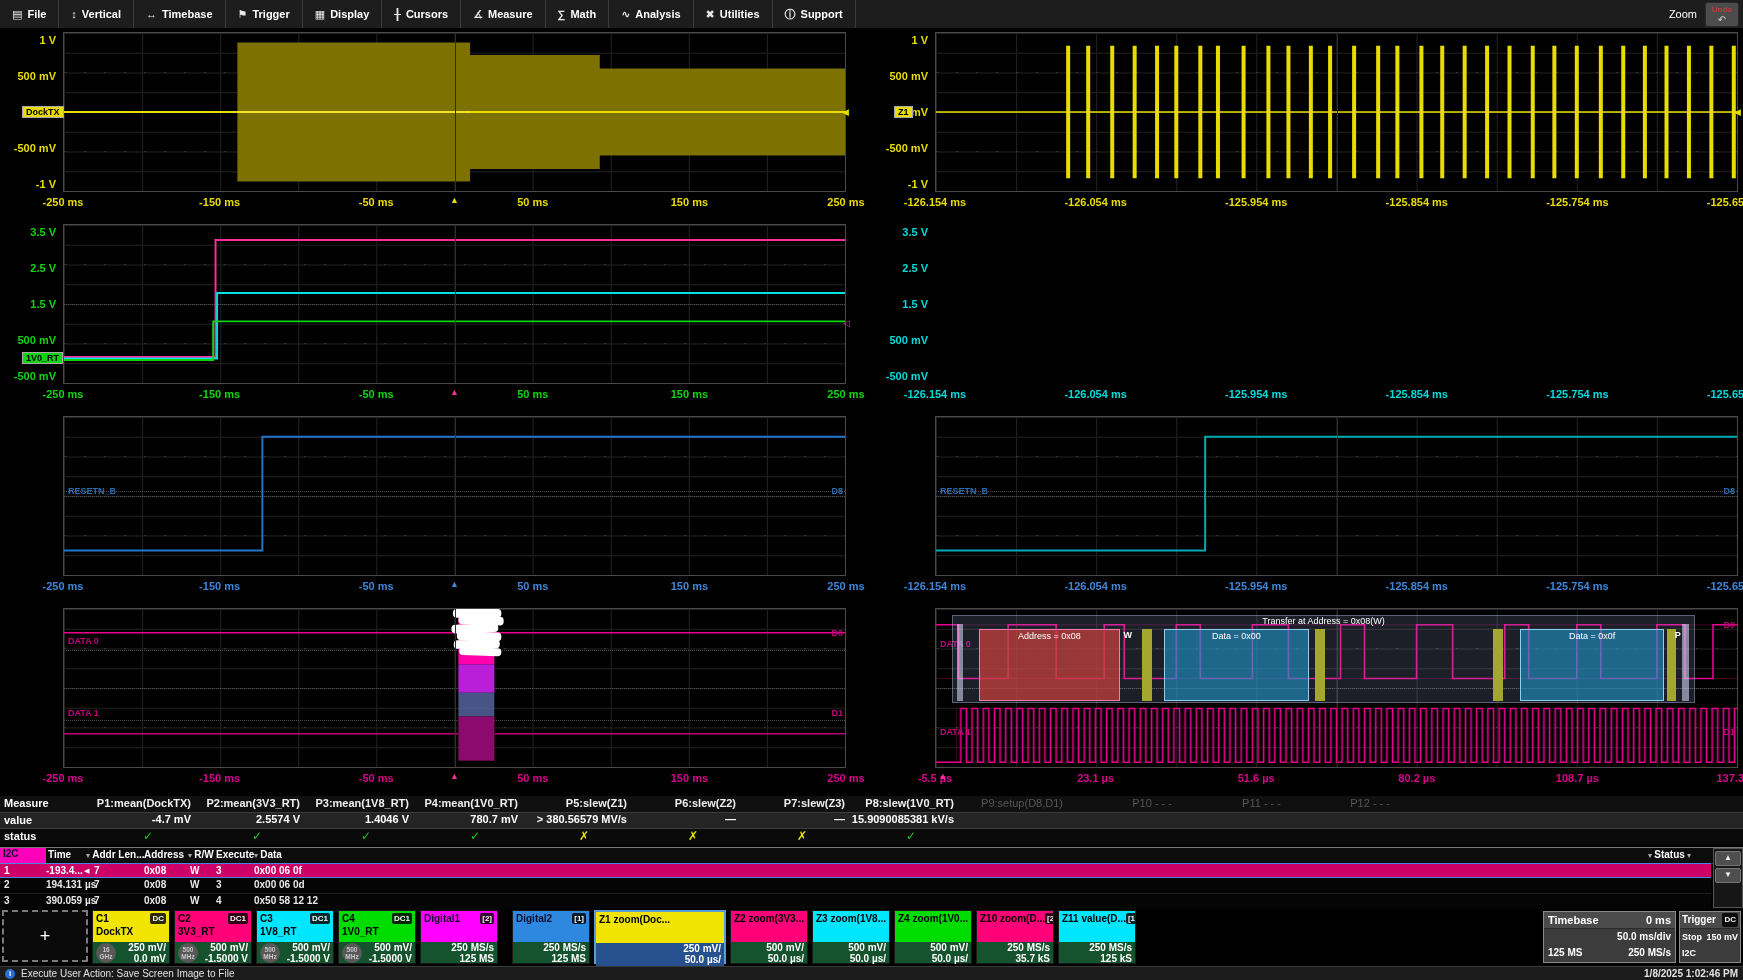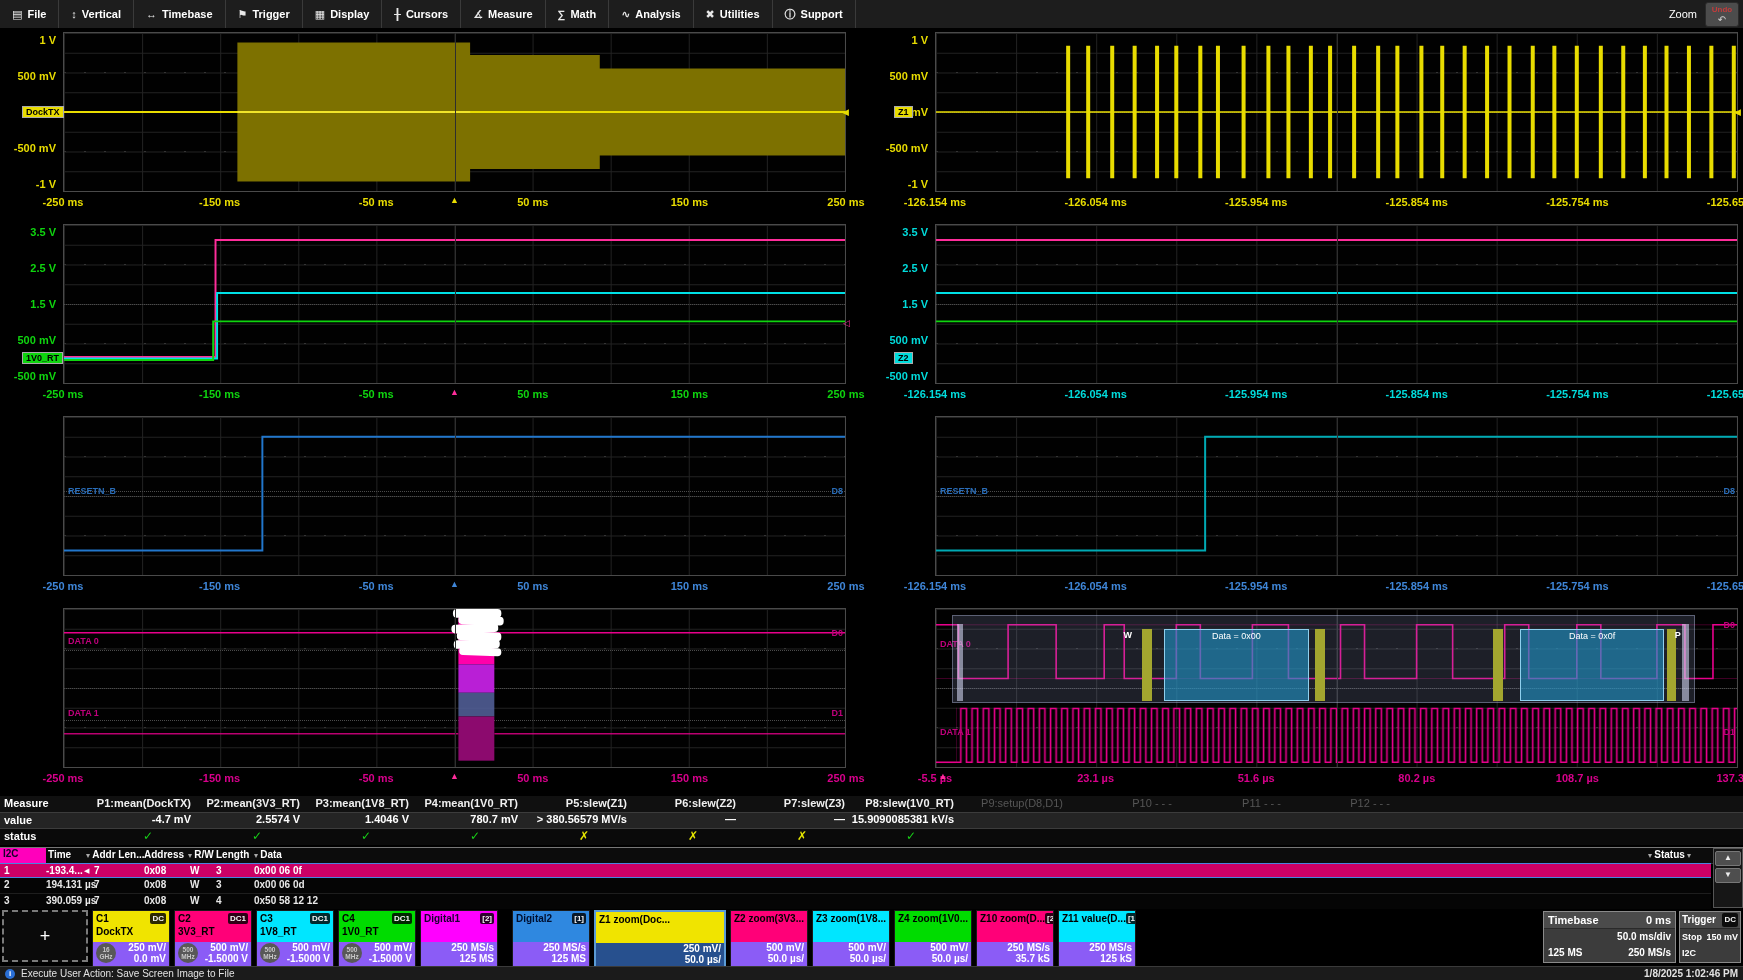--- a/index.html
+++ b/index.html
@@ -109,21 +109,21 @@
   .ic-addr{left:144px}.ic-rw{left:190px}.ic-len{left:216px}.ic-data{left:254px}
   .i2c-scroll{position:absolute;right:0;top:0;width:30px;height:60px;background:#161616;border:1px solid #555;box-sizing:border-box;}
   .sc-btn{display:block;width:24px;height:13px;margin:2px auto 0;background:#4e4e4e;border:1px solid #777;
           color:#eee;font-size:8px;text-align:center;line-height:12px;border-radius:2px;cursor:pointer;}
   .sc-up::before{content:"▲";}
   .sc-dn::before{content:"▼";}
 
   
   .strip{position:absolute;top:909px;left:0;width:1743px;height:57px;background:#000;}
   .dboxes{position:absolute;left:2px;top:1px;display:flex;gap:4px;align-items:flex-start;}
-  .dbox{position:relative;width:78px;height:70px;background:#8b5cf6;border:1px solid #1a1a1a;flex:0 0 auto;cursor:pointer;box-sizing:border-box;}
+  .dbox{position:relative;width:78px;height:54px;background:#14532d;border:1px solid #1a1a1a;flex:0 0 auto;cursor:pointer;box-sizing:border-box;}
   .dbox:nth-of-type(7){margin-left:10px;}
   .dbox-top{height:29px;background:var(--c,#888);color:var(--t,#000);padding:1px 3px;overflow:hidden;}
   .dbox-row1{display:flex;justify-content:space-between;align-items:flex-start;font-size:10px;font-weight:bold;line-height:13px;white-space:nowrap;}
   .dbox-badge{font-size:8px;background:rgba(0,0,0,.82);color:#f5f5f5;padding:0 2px;border-radius:2px;height:11px;line-height:11px;margin-top:1px;}
   .dbox-badge:empty{display:none;}
   .dbox-name{font-size:10px;font-weight:bold;line-height:13px;white-space:nowrap;}
   .dbox-bot{height:23px;position:relative;padding-left:7px;}
   .dbox-bw{position:absolute;left:3px;top:1px;width:20px;height:20px;border-radius:50%;background:#585858;color:#c8c8c8;
            font-size:6.5px;line-height:7px;display:flex;flex-direction:column;align-items:center;justify-content:center;font-weight:bold;}
   .dbox-bw:has(i:first-child:empty){display:none;}
@@ -308,28 +308,20 @@
   </div>
 
   <div class="panel panel-r" style="top:224px">
     <div class="ylabs lab-c">
       <span class="yt yt0">3.5 V</span>
       <span class="yt yt1">2.5 V</span>
       <span class="yt yt2">1.5 V</span>
       <span class="yt yt3">500 mV</span>
       <span class="yt yt4">-500 mV</span>
     </div>
-    <div class="plot">
-      <svg class="wf" viewBox="0 0 1000 200" preserveAspectRatio="none">
-        <path d="M0,19 H1000" stroke="#ff2d9b" stroke-width="2.5" fill="none"></path>
-        <path d="M0,86 H1000" stroke="#00e0e6" stroke-width="2.5" fill="none"></path>
-        <path d="M0,122 H1000" stroke="#0fd50f" stroke-width="2.5" fill="none"></path>
-      </svg>
-      <span class="chbadge bg-c" style="top:84%">Z2</span>
-    </div>
     <div class="xlabs lab-c">
       <span class="xt xt0">-126.154 ms</span>
       <span class="xt xt1">-126.054 ms</span>
       <span class="xt xt2">-125.954 ms</span>
       <span class="xt xt3">-125.854 ms</span>
       <span class="xt xt4">-125.754 ms</span>
       <span class="xt xt5">-125.654 ms</span>
     </div>
   </div>
 
@@ -415,21 +407,25 @@
           <pattern id="clk" width="14" height="200" patternUnits="userSpaceOnUse">
             <path d="M0,194 H3 V126 H10 V194 H14" stroke="#e8008c" stroke-width="2" fill="none"></path>
           </pattern>
         </defs>
         <path d="M0,20 H1000 M0,88 H1000" stroke="#e8008c" stroke-width="1" opacity="0.35" fill="none"></path>
         <path d="M0,20 H28 V88 H90 V20 H150 V88 H210 V20 H235 V88 H300 V20 H330 V88 H395 V20 H440 V88 H505 V20 H535 V88 H600 V20 H645 V88 H710 V20 H740 V88 H800 V20 H830 V88 H900 V20 H935 V88 H970 V20 H1000" stroke="#e8008c" stroke-width="2" fill="none"></path>
         <path d="M0,194 H25" stroke="#e8008c" stroke-width="2" fill="none"></path>
         <rect x="25" y="0" width="975" height="200" fill="url(#clk)"></rect>
       </svg>
       <div class="decode">
+        <div class="dc-title">Transfer at Address = 0x08(W)</div>
         <div class="dc-startbar"></div>
+        <div class="dc-box dc-addr" style="left:3.5%;width:19%">
+          <span>Address = 0x08</span>
+        </div>
         <span class="dc-w">W</span>
         <div class="dc-ack" style="left:25.5%"></div>
         <div class="dc-box dc-data" style="left:28.5%;width:19.5%">
           <span>Data = 0x00</span>
         </div>
         <div class="dc-ack" style="left:48.9%"></div>
         <div class="dc-ack" style="left:72.9%"></div>
         <div class="dc-box dc-data" style="left:76.5%;width:19.5%">
           <span>Data = 0x0f</span>
         </div>
@@ -536,21 +532,21 @@
       </div>
   </div>
 
   <div class="i2c">
     <div class="i2c-head">
       <span class="i2c-title">I2C</span>
       <span class="ih ih-time">Time</span>
       <span class="ih ih-al car">Addr Len...</span>
       <span class="ih ih-addr">Address</span>
       <span class="ih ih-rw car">R/W</span>
-      <span class="ih ih-len">Length</span>
+      <span class="ih ih-len">Execute</span>
       <span class="ih ih-data car">Data</span>
       <span class="ih ih-status car car2">Status</span>
     </div>
     <div class="i2c-body">
 
         <div class="i2c-row sel">
           <span class="ic ic-num">1</span>
           <span class="ic ic-time">-193.4...</span>
           <span class="ic ic-mark">◀</span>
           <span class="ic ic-al">7</span>

